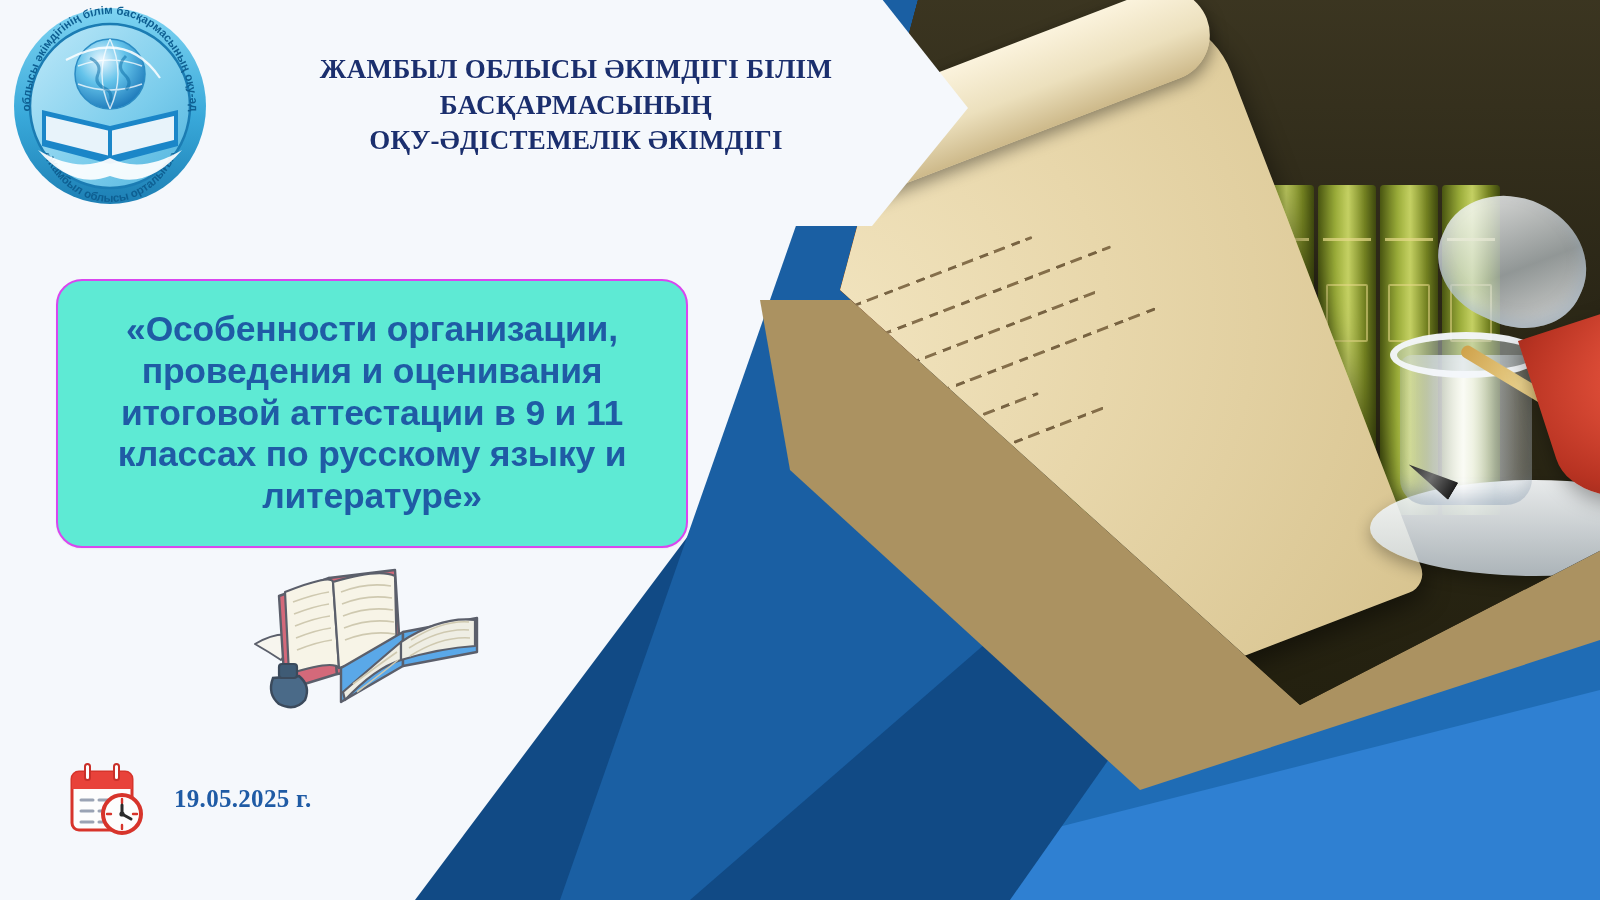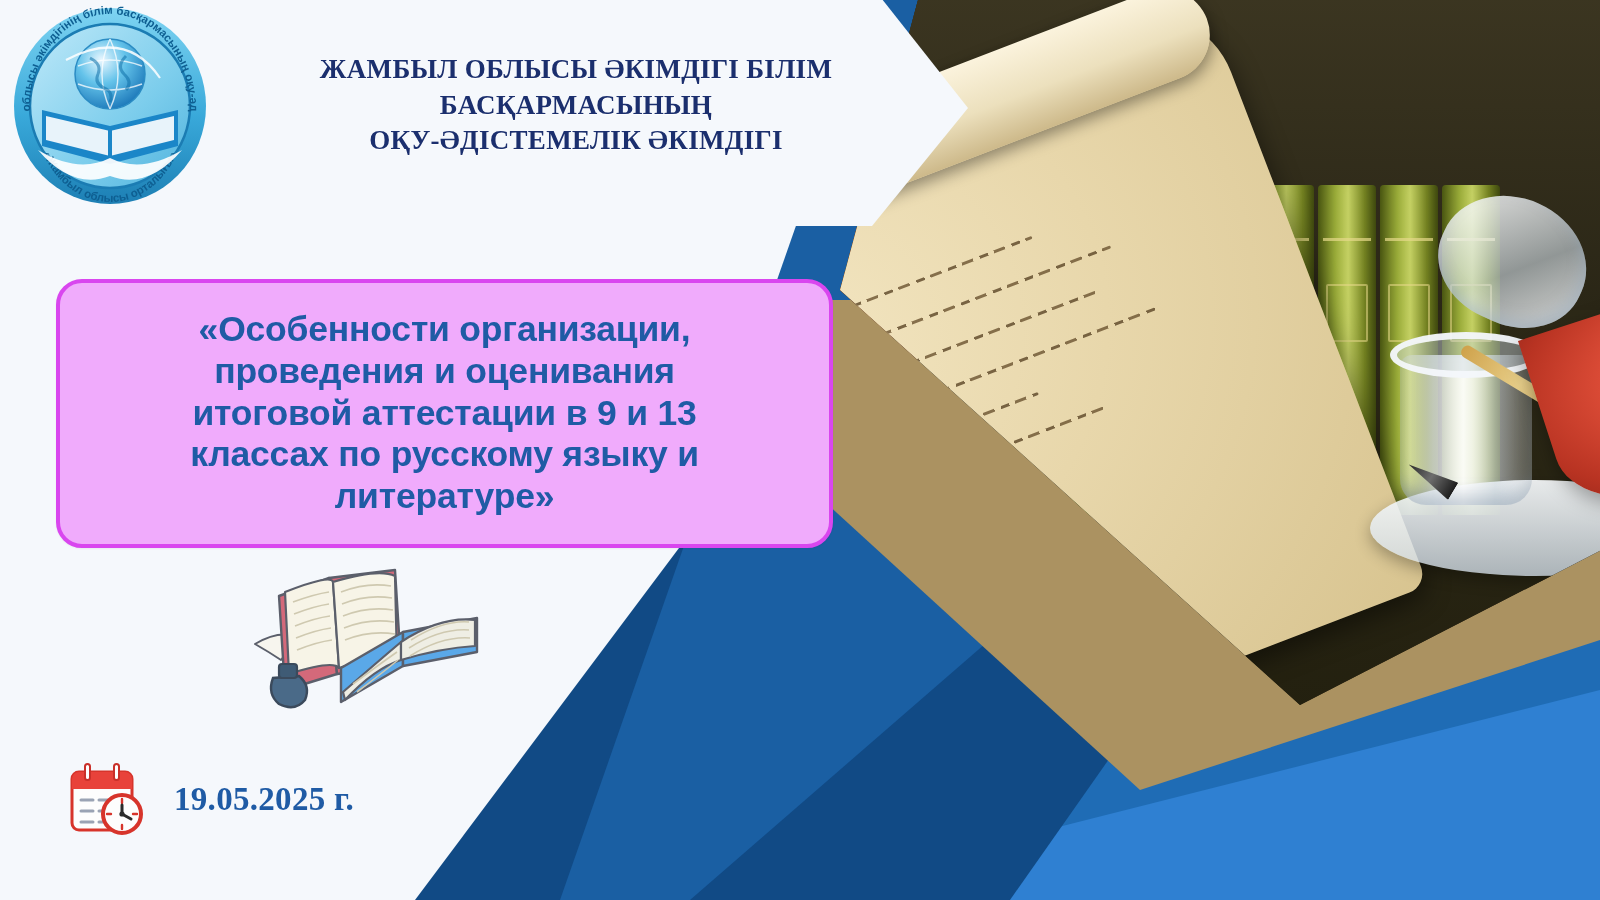--- a/index.html
+++ b/index.html
@@ -208,23 +208,23 @@
     line-height:1.32;
     letter-spacing:.3px;
     color:#1b2f6e;
     text-shadow:0 1px 0 rgba(255,255,255,.7);
   }
 
   
   .title-card {
     position:absolute;
     left:56px; top:279px;
-    width:777px; height:269px;
-    background:#f0abfc;
-    border:4px solid #d946ef;
+    width:632px; height:269px;
+    background:#5eead4;
+    border:2px solid #d946ef;
     border-radius:26px;
     display:flex; align-items:center; justify-content:center;
     padding:6px 18px;
     box-shadow:0 1px 2px rgba(0,0,0,.05);
   }
   .title-text {
     text-align:center;
     font-family:"Liberation Sans", sans-serif;
     font-weight:bold;
     font-size:35.5px;
@@ -238,21 +238,21 @@
 
   
   .date-row {
     position:absolute; left:66px; top:762px;
     display:flex; align-items:center; gap:26px;
   }
   .cal-icon { width:82px; height:74px; flex:0 0 auto; }
   .date-text {
     font-family:"Liberation Serif", serif;
     font-weight:bold;
-    font-size:33px;
+    font-size:25px;
     color:#1f5ba5;
     letter-spacing:.3px;
   }
 </style>
 </head>
 <body>
 
 <div id="slide">
 
   <div class="geo geo-light"></div>
@@ -357,21 +357,21 @@
     <div class="hdr-text">
       <div>ЖАМБЫЛ ОБЛЫСЫ ӘКІМДІГІ БІЛІМ БАСҚАРМАСЫНЫҢ</div>
       <div>ОҚУ-ӘДІСТЕМЕЛІК ӘКІМДІГІ</div>
     </div>
   </div>
 
   <div class="title-card">
     <div class="title-text">
       <div>«Особенности организации,</div>
       <div>проведения и оценивания</div>
-      <div>итоговой аттестации в 9 и 13</div>
+      <div>итоговой аттестации в 9 и 11</div>
       <div>классах по русскому языку и</div>
       <div>литературе»</div>
     </div>
   </div>
 
   <div class="books-ill">
     <svg viewBox="0 0 270 160" width="270" height="160" aria-hidden="true">
 
       <path d="M10 88 Q40 70 62 86 Q44 92 36 104 Q24 96 10 88 Z" fill="#f7f5ee" stroke="#5b5f6b" stroke-width="2" stroke-linejoin="round"></path>
 

